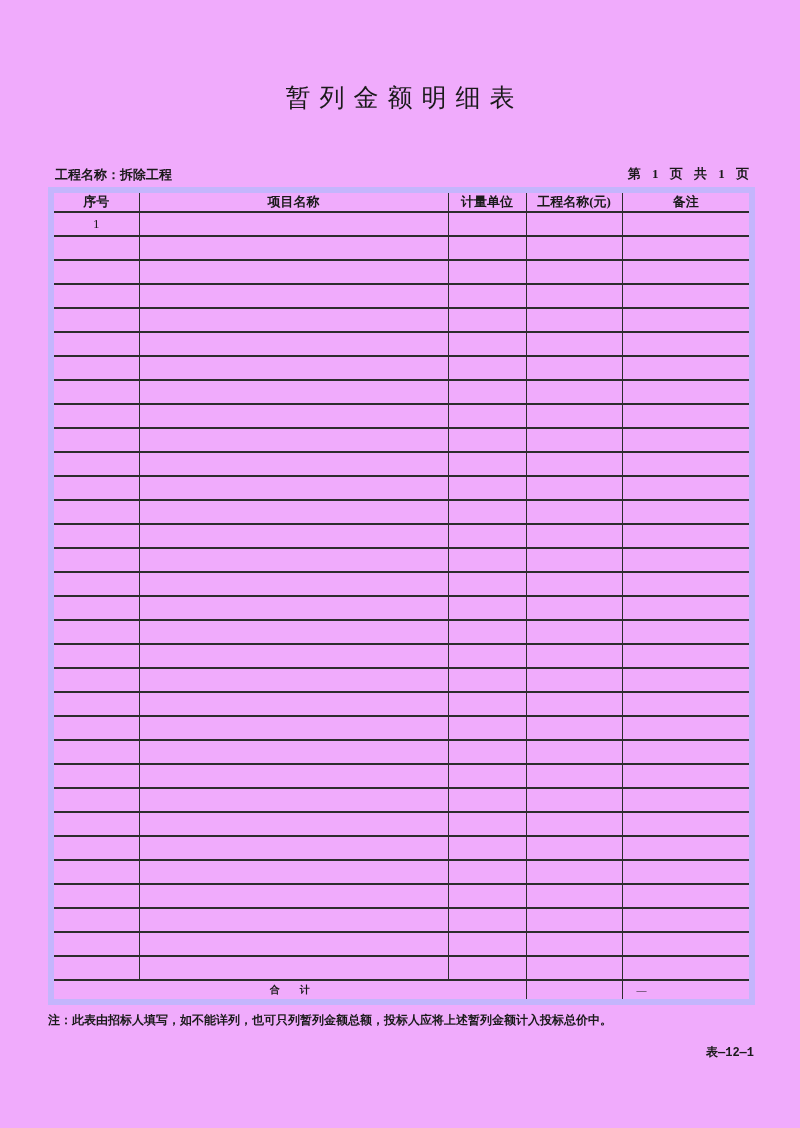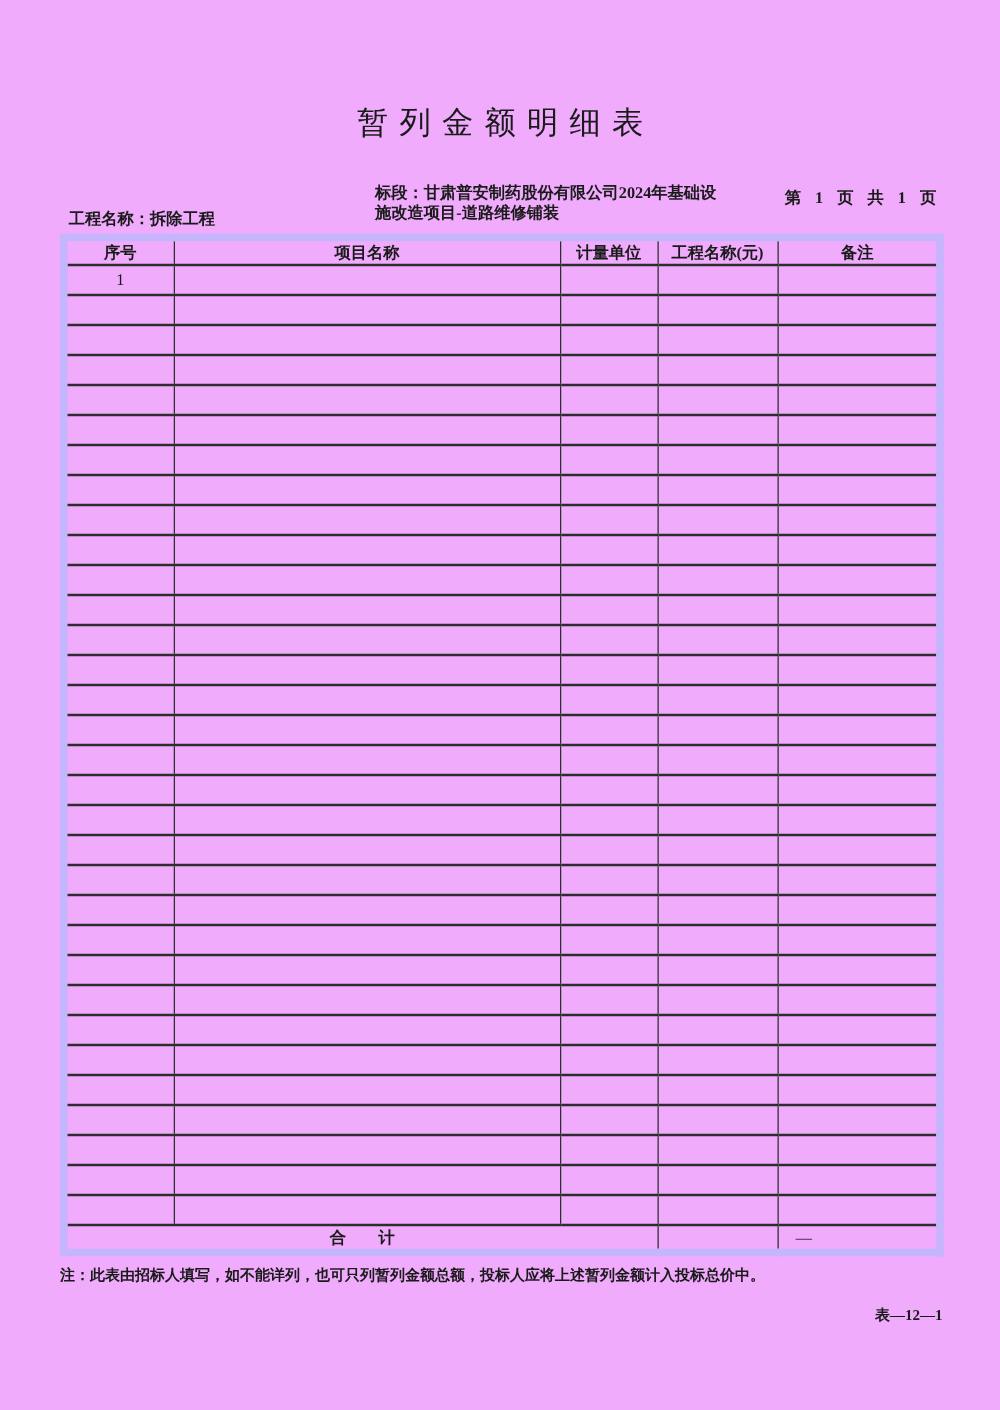--- a/index.html
+++ b/index.html
@@ -13,53 +13,49 @@
   .title {
     position:absolute; top:81px; left:0; width:100%;
     text-align:center; font-size:25px; font-weight:400;
     letter-spacing:9px; text-indent:9px;
   }
 
   .meta { position:absolute; left:48px; top:145px; width:704px; height:42px;
           font-size:13px; font-weight:700; }
   .project  { position:absolute; left:7px; bottom:3px; white-space:nowrap; }
   .section  { position:absolute; left:252px; top:1px; line-height:16px; white-space:nowrap; }
-  .pageinfo { position:absolute; right:3px; bottom:20px; word-spacing:8px; white-space:nowrap;text-align:center; }
+  .pageinfo { position:absolute; right:3px; bottom:4px; word-spacing:8px; white-space:nowrap;text-align:center; }
 
   table.grid {
     position:absolute; left:48px; top:187px; width:701px;
     border-collapse:collapse; table-layout:fixed;
     border:6px solid #c4b5fd;
   }
   .grid th, .grid td {
     border:1px solid #2d2d2d; border-top-width:2px; border-bottom-width:2px;
     padding:0; overflow:hidden; white-space:nowrap;
   }
   .grid thead th { height:17px; font-size:13px; font-weight:700; text-align:center; }
   .grid tbody td { height:22px; font-size:13px; font-weight:400; text-align:center; }
-  .grid tfoot td { height:18px; font-size:13px;margin-top:33px; }
+  .grid tfoot td { height:18px; font-size:10px;margin-top:33px; }
   .total-label { text-align:center; font-weight:700; }
   .total-note  { text-align:left; padding-left:14px !important; font-weight:400; }
 
   .footnote { position:absolute; left:48px; top:1012px; font-size:12px; font-weight:700; white-space:nowrap;font-family:Liberation Serif, serif; }
-  .formcode { position:absolute; right:46px; top:1044px; font-size:12px; font-weight:700; }
+  .formcode { position:absolute; right:46px; top:1044px; font-size:12px; font-weight:700;font-family:Liberation Mono, monospace; }
 </style>
 </head>
 <body>
 
 <div class="page">
 
   <div class="title">暂列金额明细表</div>
 
   <div class="meta">
     <div class="project">工程名称：拆除工程</div>
-    <div class="section">
-      <div>标段：甘肃普安制药股份有限公司2024年基础设</div>
-      <div>施改造项目-道路维修铺装</div>
-    </div>
     <div class="pageinfo">第 1 页 共 1 页</div>
   </div>
 
   <table class="grid">
     <colgroup>
       <col style="width:88px">
         <col style="width:309px">
         <col style="width:78px">
       <col style="width:96px">
         <col style="width:130px">

